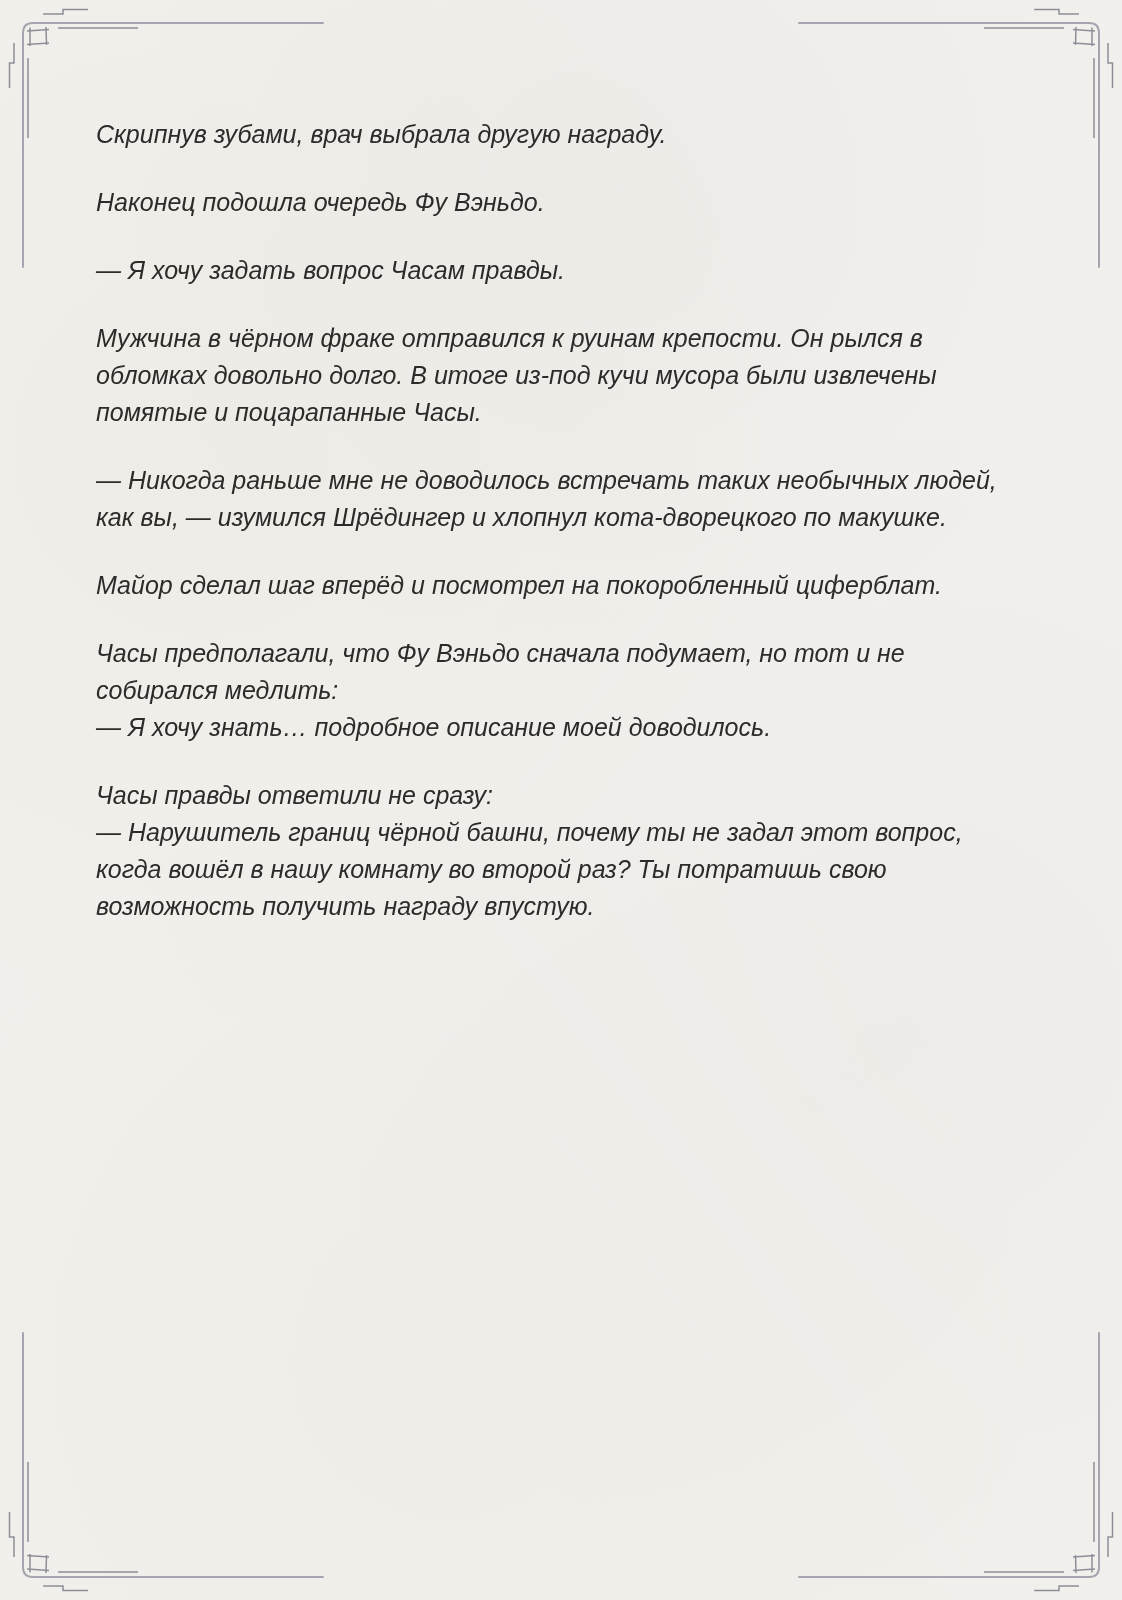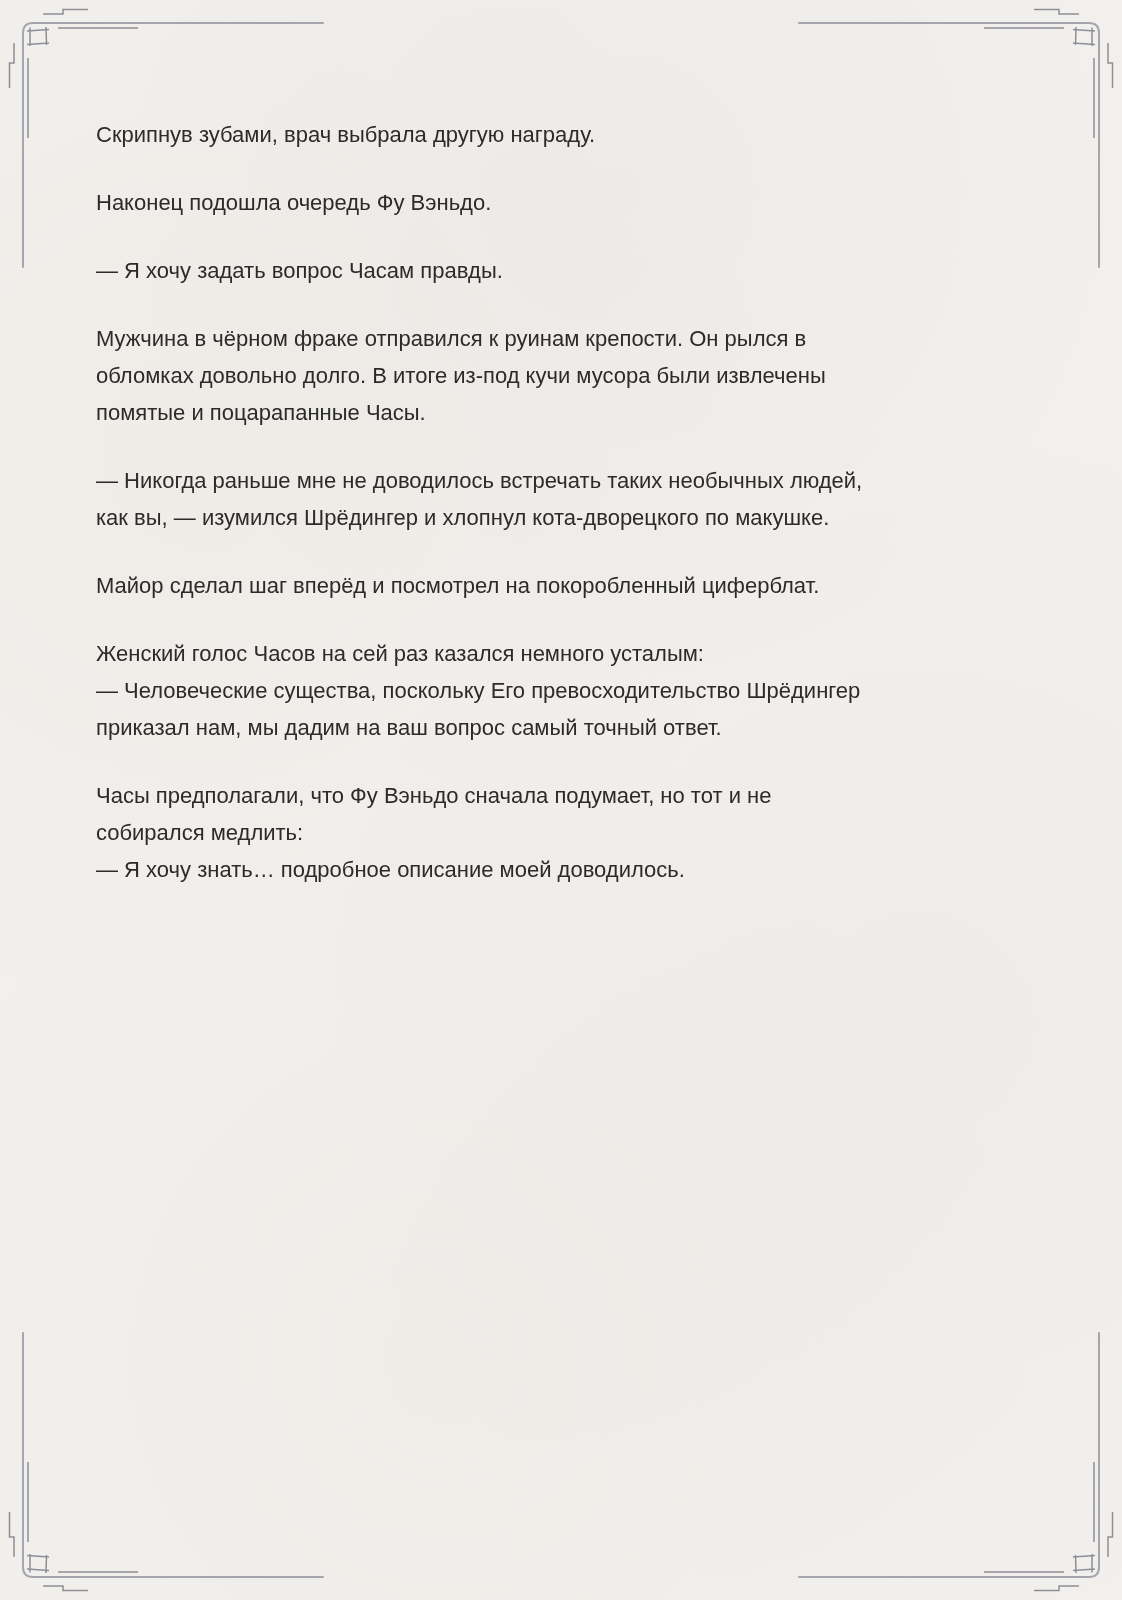--- a/index.html
+++ b/index.html
@@ -20,21 +20,21 @@
       radial-gradient(circle at 40% 85%, rgba(160,150,130,0.04), transparent 40%);
     font-family:"Liberation Sans", sans-serif;
   }
   .book-page{position:relative;width:1122px;height:1600px;}
   .frame{position:absolute;left:0;top:0;width:1122px;height:1600px;pointer-events:none;}
   .frame .main-line{stroke:var(--frame-color);stroke-width:2;fill:none;stroke-linecap:round;}
   .frame .accent-line{stroke:var(--frame-accent-color);stroke-width:1.5;fill:none;stroke-linecap:butt;}
   .text-block{
     position:absolute;left:96px;top:116px;width:942px;
     color:var(--text-color);
-    font-size:22px;line-height:37px;font-weight:400;
+    font-size:25px;line-height:37px;font-weight:400;font-style:italic;
   }
   .text-block p{margin:0 0 31px 0;white-space:pre-line;}
   .text-block p:last-child{margin-bottom:0;}
 </style>
 </head>
 <body>
 
 <div class="book-page">
 
   <svg class="frame" viewBox="0 0 1122 1600" xmlns="http://www.w3.org/2000/svg">
@@ -66,21 +66,22 @@
   <main class="text-block">
     <p>Скрипнув зубами, врач выбрала другую награду.</p>
     <p>Наконец подошла очередь Фу Вэньдо.</p>
     <p>— Я хочу задать вопрос Часам правды.</p>
     <p>Мужчина в чёрном фраке отправился к руинам крепости. Он рылся в
 обломках довольно долго. В итоге из-под кучи мусора были извлечены
 помятые и поцарапанные Часы.</p>
     <p>— Никогда раньше мне не доводилось встречать таких необычных людей,
 как вы, — изумился Шрёдингер и хлопнул кота-дворецкого по макушке.</p>
     <p>Майор сделал шаг вперёд и посмотрел на покоробленный циферблат.</p>
-    <p>Женский голос Часов на сей раз казался немного усталым:
-— Человеческие существа, поскольку Его превосходительство Шрёдингер
-приказал нам, мы дадим на ваш вопрос самый точный ответ.</p>
     <p>Часы предполагали, что Фу Вэньдо сначала подумает, но тот и не
 собирался медлить:
 — Я хочу знать… подробное описание моей доводилось.</p>
+    <p>Часы правды ответили не сразу:
+— Нарушитель границ чёрной башни, почему ты не задал этот вопрос,
+когда вошёл в нашу комнату во второй раз? Ты потратишь свою
+возможность получить награду впустую.</p>
   </main>
 
 </div>
 
 </body></html>

